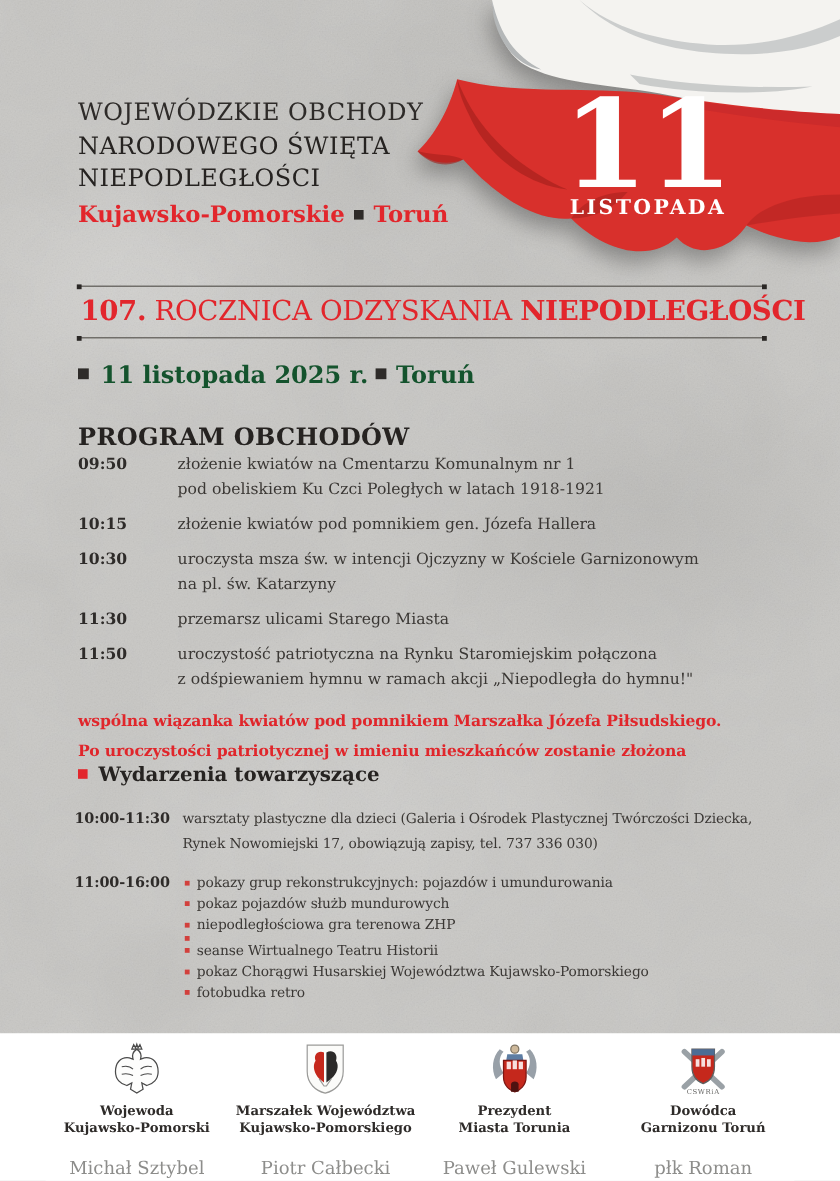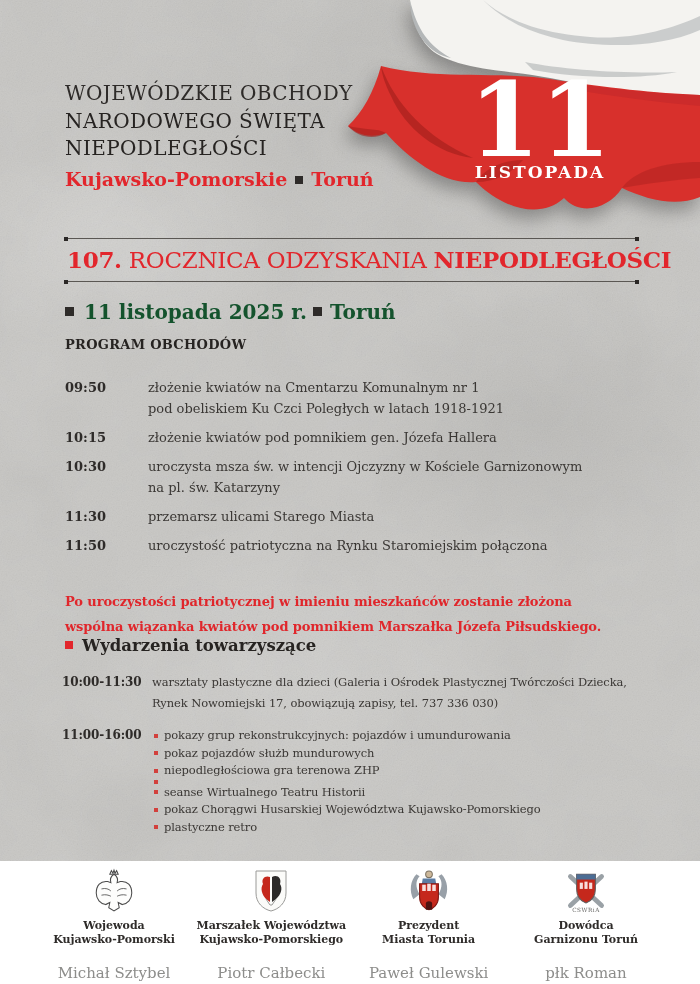--- a/index.html
+++ b/index.html
@@ -28,21 +28,21 @@
   .rule{position:relative;height:1px;background:#5a5753;}
   .rule .ep{position:absolute;width:4px;height:4px;background:#2a2725;top:-1.5px;}
   .ep.l{left:-1px}.ep.r{right:-1px}
   .title-text{font-size:23px;color:#e2262c;letter-spacing:-.3px;padding:7px 0 8px 2px;white-space:nowrap;}
   .b{font-weight:bold;}
   
   .dateline{position:absolute;left:65px;top:300px;font-size:20px;font-weight:bold;color:#14532d;white-space:nowrap;}
   .sqd{display:inline-block;width:9px;height:9px;background:#2e2b29;vertical-align:3px;}
   .sqd.first{margin-right:10px;} .sqd.second{margin:0 8px 0 6px;}
   
-  .prog-head{position:absolute;left:65px;top:337px;font-size:13px;font-weight:bold;letter-spacing:.3px;color:#262321;}
+  .prog-head{position:absolute;left:65px;top:352px;font-size:20px;font-weight:bold;letter-spacing:.3px;color:#262321;}
   .sched1{position:absolute;left:65px;top:377px;width:585px;font-size:13px;line-height:21px;color:#3a3734;}
   .sched1 .row{display:flex;margin-bottom:8px;}
   .sched1 .time{width:83px;flex:none;font-weight:bold;color:#2e2b29;}
   .sched2{position:absolute;left:62px;top:672px;width:590px;font-size:11.5px;line-height:21px;color:#3a3734;letter-spacing:-.1px;}
   .sched2 .row{display:flex;margin-bottom:11px;}
   .sched2 .time{width:90px;flex:none;font-weight:bold;font-size:12px;color:#2e2b29;}
   .bullets{list-style:none;margin:2px 0 0 0;padding:0;}
   .bullets li{display:flex;align-items:center;line-height:17.5px;}
   .bsq{width:4px;height:4px;background:#d2403c;margin:0 6px 0 2px;flex:none;}
   
@@ -144,27 +144,28 @@
     <div class="row">
       <div class="time">11:30</div>
       <div class="desc">
           <div>przemarsz ulicami Starego Miasta</div>
         </div>
     </div>
     <div class="row">
       <div class="time">11:50</div>
       <div class="desc">
           <div>uroczystość patriotyczna na Rynku Staromiejskim połączona</div>
+          <div>z odśpiewaniem hymnu w ramach akcji „Niepodległa do hymnu!"</div>
         </div>
     </div>
   </div>
 
   <div class="notice">
+    <div>wspólna wiązanka kwiatów pod pomnikiem Marszałka Józefa Piłsudskiego.</div>
     <div>Po uroczystości patriotycznej w imieniu mieszkańców zostanie złożona</div>
-    <div>wspólna wiązanka kwiatów pod pomnikiem Marszałka Józefa Piłsudskiego.</div>
   </div>
 
   <div class="side-head"><span class="rsq"></span><span>Wydarzenia towarzyszące</span></div>
 
   <div class="sched2">
     <div class="row">
       <div class="time">10:00-11:30</div>
       <div class="desc">
           <div>warsztaty plastyczne dla dzieci (Galeria i Ośrodek Plastycznej Twórczości Dziecka,</div>
           <div>Rynek Nowomiejski 17, obowiązują zapisy, tel. 737 336 030)</div>
@@ -192,21 +193,21 @@
           <li>
               <span class="bsq"></span>
               <span>seanse Wirtualnego Teatru Historii</span>
             </li>
           <li>
               <span class="bsq"></span>
               <span>pokaz Chorągwi Husarskiej Województwa Kujawsko-Pomorskiego</span>
             </li>
           <li>
               <span class="bsq"></span>
-              <span>plastyczne retro</span>
+              <span>fotobudka retro</span>
             </li>
         </ul>
       </div>
     </div>
   </div>
 
   <div class="footer">
 
     <div class="sig">
       <div class="logo">

